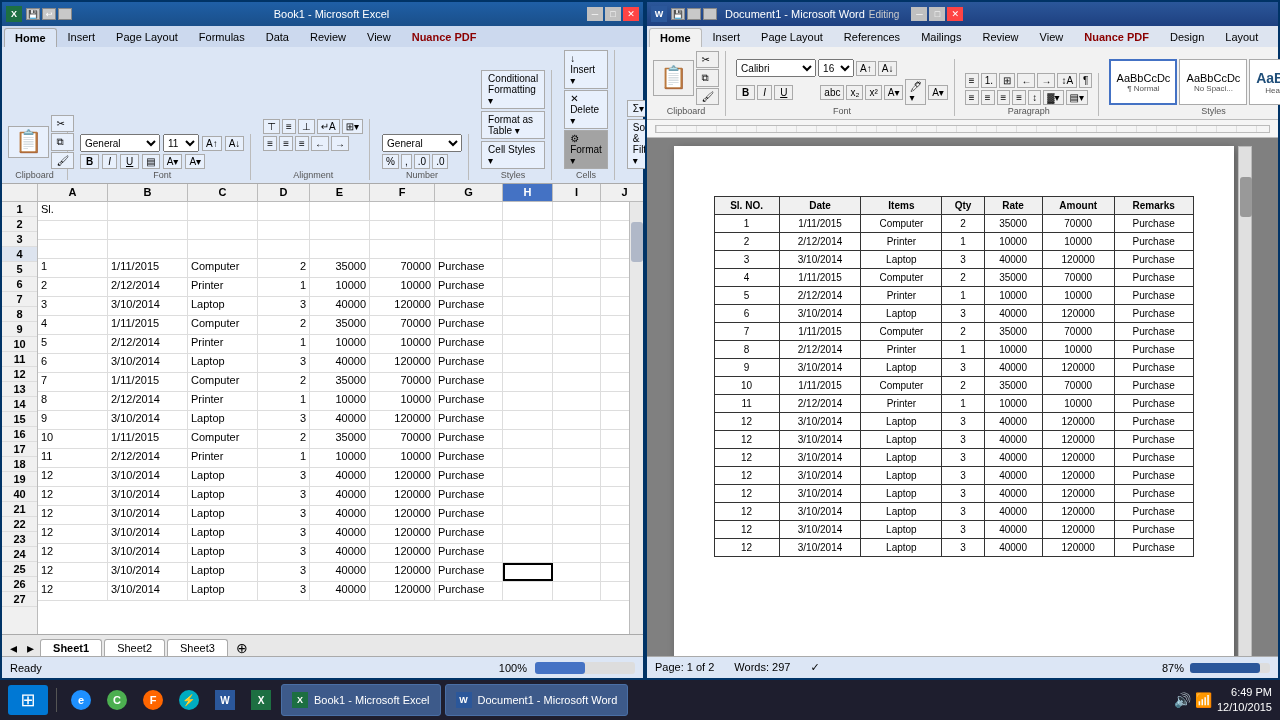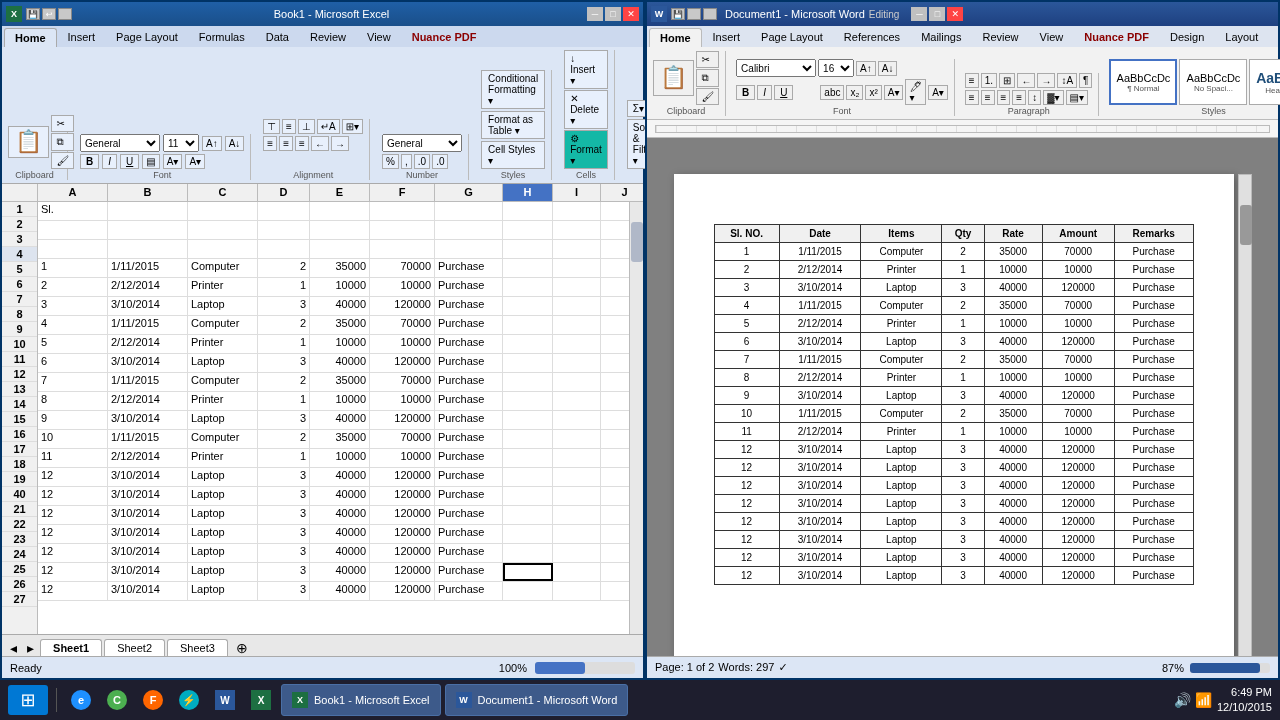--- a/index.html
+++ b/index.html
@@ -47,21 +47,21 @@
 
     
     .word-window { width: 635px; height: 680px; background: #fff; display: flex; flex-direction: column; border: 2px solid #003366; margin-left: 0; }
     .word-titlebar { height: 24px; background: linear-gradient(to bottom, #2b579a, #1e4080); display: flex; align-items: center; padding: 0 4px; color: #fff; font-size: 11px; gap: 4px; }
     .word-ribbon { background: #f2f2f2; border-bottom: 1px solid #bbb; }
     .word-ribbon-tabs { display: flex; background: #dde4f0; padding: 2px 2px 0; gap: 1px; }
     .word-ribbon-tab { padding: 3px 10px; font-size: 11px; cursor: pointer; border-radius: 3px 3px 0 0; }
     .word-ribbon-tab.active { background: #f2f2f2; font-weight: bold; border: 1px solid #bbb; border-bottom: none; }
 
     
-    .word-doc-area { flex: 1; background: #808080; display: flex; justify-content: center; align-items: flex-start; padding: 36px; overflow: hidden; }
+    .word-doc-area { flex: 1; background: #808080; display: flex; justify-content: center; align-items: flex-start; padding: 8px; overflow: hidden; }
     .word-page { background: #fff; width: 560px; min-height: 580px; padding: 30px 40px; box-shadow: 2px 2px 8px rgba(0,0,0,0.3); }
 
     
     .word-table { border-collapse: collapse; font-size: 10px; width: 100%; margin-top: 20px; }
     .word-table td, .word-table th { border: 1px solid #333; padding: 3px 6px; white-space: nowrap; }
     .word-table th { background: #f0f0f0; font-weight: bold; text-align: center; }
     .word-table td { text-align: center; }
 
     
     .taskbar-icon { width: 32px; height: 32px; display: flex; align-items: center; justify-content: center; cursor: pointer; border-radius: 3px; }
@@ -183,21 +183,21 @@
           <div style="display:flex; flex-direction:column; border-right:1px solid #bbb; padding-right:6px; margin-right:4px;">
             <div style="padding:2px 6px; background:#e8f0fc; border:1px solid #aaa; cursor:pointer; font-size:10px; margin-bottom:2px;">Conditional Formatting ▾</div>
             <div style="padding:2px 6px; background:#e8f0fc; border:1px solid #aaa; cursor:pointer; font-size:10px; margin-bottom:2px;">Format as Table ▾</div>
             <div style="padding:2px 6px; background:#e8f0fc; border:1px solid #aaa; cursor:pointer; font-size:10px;">Cell Styles ▾</div>
             <div style="font-size:9px; color:#555; text-align:center; margin-top:1px;">Styles</div>
           </div>
 
           <div style="display:flex; flex-direction:column; border-right:1px solid #bbb; padding-right:6px; margin-right:4px;">
             <div style="padding:2px 5px; background:#e8f0fc; border:1px solid #aaa; cursor:pointer; font-size:10px; margin-bottom:1px;">↓ Insert ▾</div>
             <div style="padding:2px 5px; background:#e8f0fc; border:1px solid #aaa; cursor:pointer; font-size:10px; margin-bottom:1px;">✕ Delete ▾</div>
-            <div style="padding:2px 5px; background:#14b8a6; border:1px solid #aaa; cursor:pointer; font-size:10px;">⚙ Format ▾</div>
+            <div style="padding:2px 5px; background:#a3a3a3; border:1px solid #aaa; cursor:pointer; font-size:10px;">⚙ Format ▾</div>
             <div style="font-size:9px; color:#555; text-align:center; margin-top:1px;">Cells</div>
           </div>
 
           <div style="display:flex; flex-direction:column;">
             <div style="display:flex; gap:2px; margin-bottom:2px;">
               <div style="padding:2px 5px; background:#e8f0fc; border:1px solid #aaa; cursor:pointer; font-size:10px;">Σ▾</div>
               <div style="padding:2px 5px; background:#e8f0fc; border:1px solid #aaa; cursor:pointer; font-size:10px;">⬇ Fill ▾</div>
             </div>
             <div style="display:flex; gap:2px;">
               <div style="padding:2px 5px; background:#e8f0fc; border:1px solid #aaa; cursor:pointer; font-size:10px;">Sort &amp; Filter ▾</div>
@@ -838,21 +838,21 @@
                 </tbody>
               </table>
           </div>
           <div style="width:14px; background:#e0e0e0; border:1px solid #bbb;">
             <div style="width:12px; height:40px; background:#999; border-radius:3px; margin:30px 1px;"></div>
           </div>
         </div>
       </div>
 
       <div style="height:22px; background:#dce6f5; border-top:1px solid #aaa; display:flex; align-items:center; padding:0 8px; font-size:11px; justify-content:space-between;">
-        <div style="display:flex; gap:4px;">
+        <div style="display:flex; gap:20px;">
           <span>Page: 1 of 2</span>
           <span>Words: 297</span>
           <span>✓</span>
         </div>
         <div style="display:flex; gap:6px; align-items:center;">
           <span>87%</span>
           <div style="width:80px; height:10px; background:#ddd; border-radius:3px;">
             <div style="width:87%; height:100%; background:#2b579a; border-radius:3px;"></div>
           </div>
         </div>

